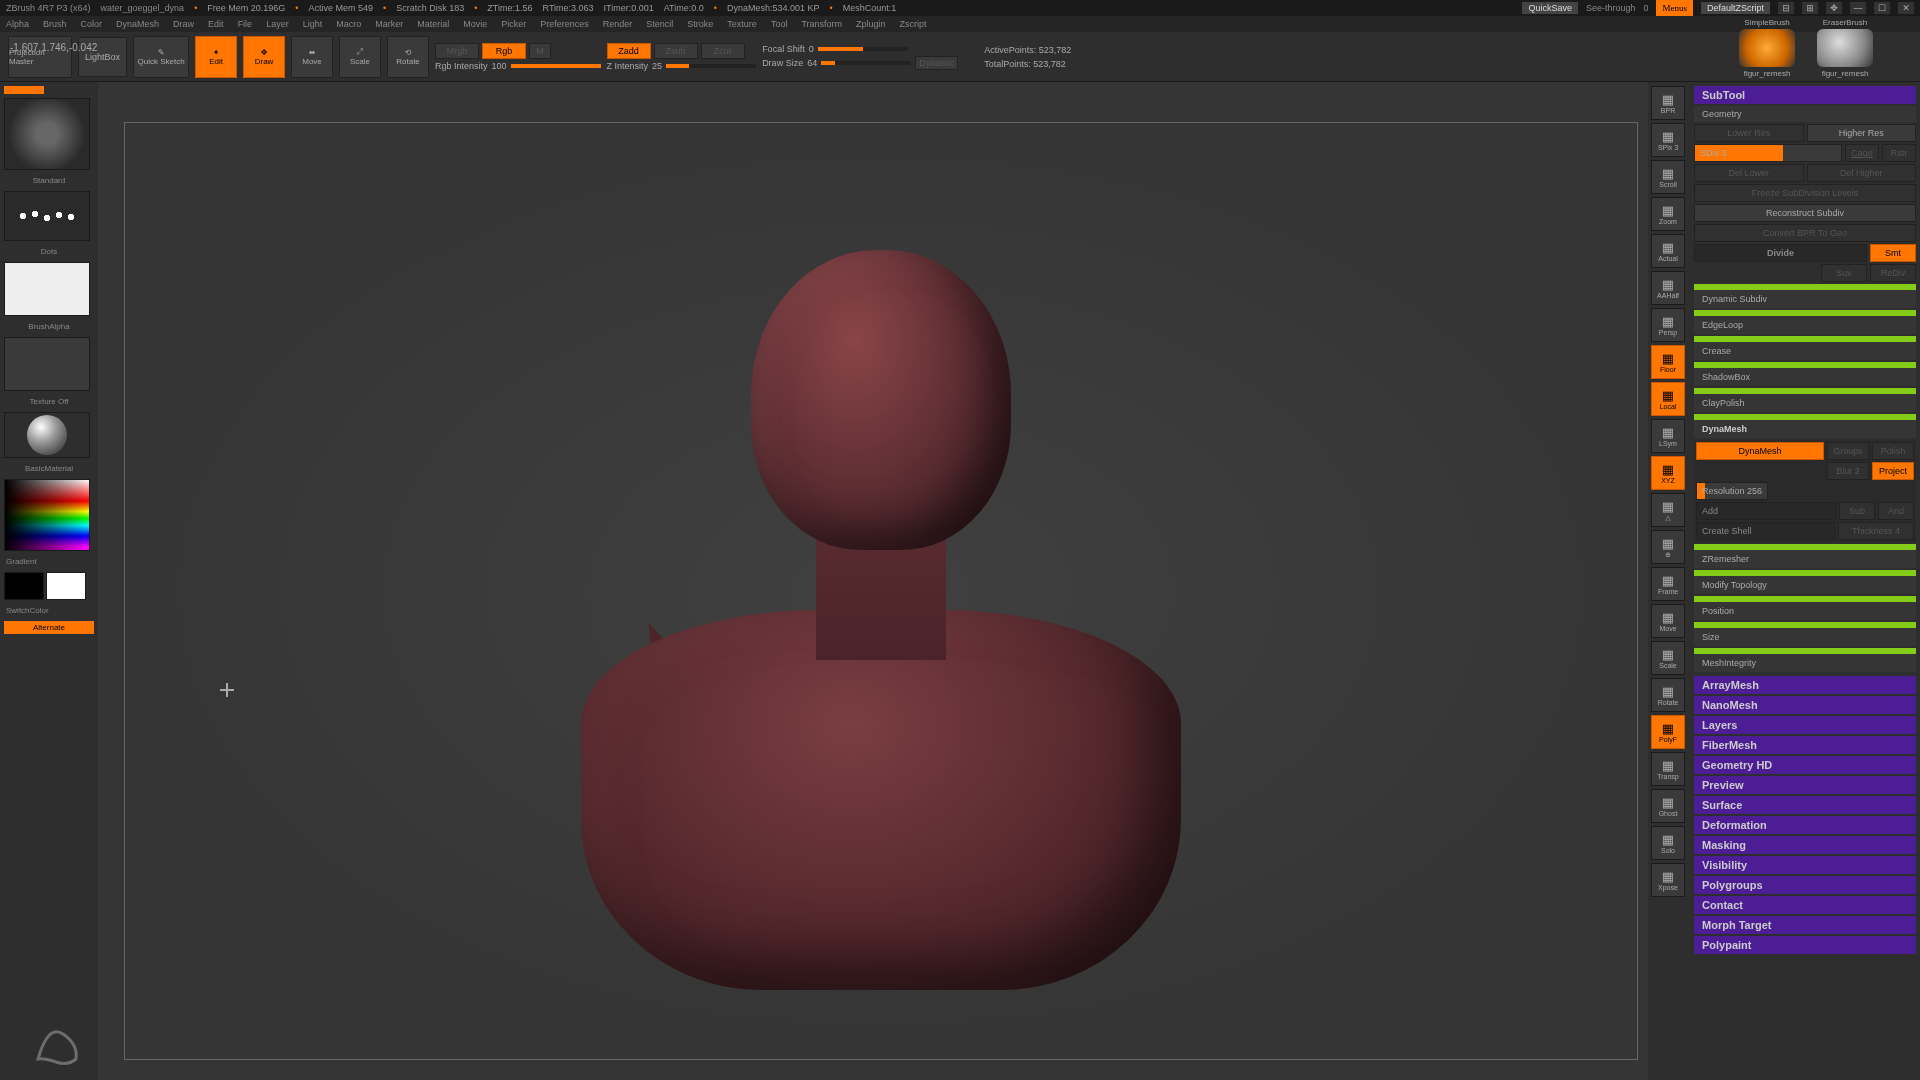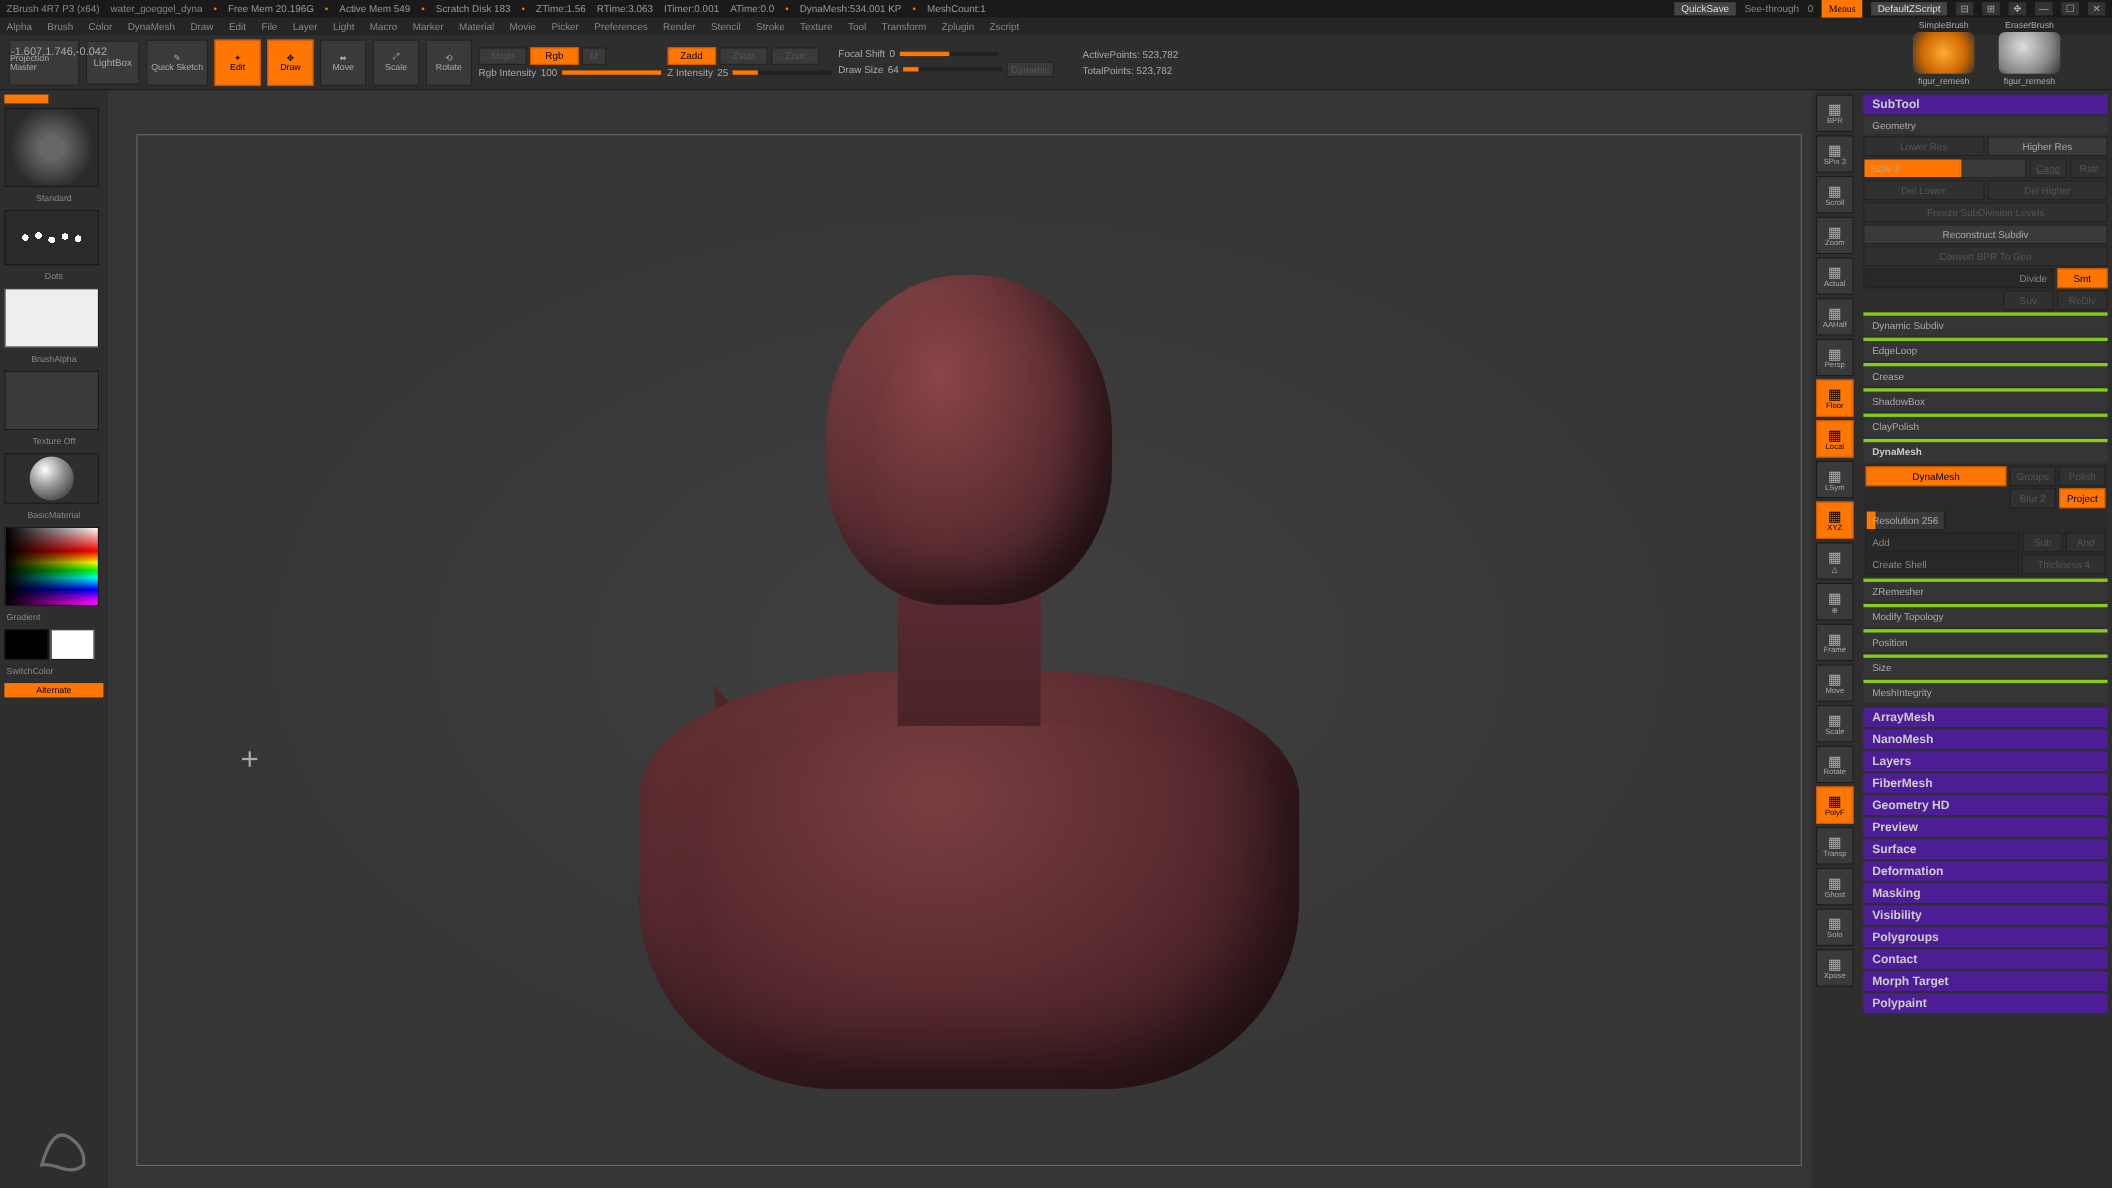--- a/index.html
+++ b/index.html
@@ -85,21 +85,21 @@
 .section-hdr { background: #4c1d95; color: #ccc; padding: 3px 8px; font-size: 11px; font-weight: bold; }
 .section-sub { background: #353535; color: #aaa; padding: 3px 8px; font-size: 9px; }
 .row { display: flex; gap: 3px; }
 .row .cell { flex: 1; background: #3a3a3a; padding: 3px 5px; text-align: center; border: 1px solid #222; }
 .row .cell.orange { background: #ff7700; color: #000; border-color: #cc5500; }
 .row .cell.dim { color: #555; background: #303030; }
 .row .cell.dark { background: #282828; color: #888; }
 .slider-cell { background: #3a3a3a; padding: 3px 5px; position: relative; border: 1px solid #222; }
 .slider-cell .bar { position: absolute; left: 0; top: 0; bottom: 0; background: #ff7700; }
 .slider-cell span { position: relative; }
-.expand-item { background: #353535; padding: 4px 8px; color: #aaa; border-top: 3px solid #84cc16; }
+.expand-item { background: #353535; padding: 4px 8px; color: #aaa; border-top: 6px solid #84cc16; }
 .expand-item.strong { font-weight: bold; color: #ccc; }
 .expand-sub { padding: 2px; background: #2a2a2a; display: flex; flex-direction: column; gap: 2px; }
 
 
 .tr-brushes { position: absolute; top: 18px; right: 4px; width: 220px; display: flex; gap: 6px; justify-content: center; z-index: 5; }
 </style>
 </head>
 <body>
 
 <div class="title-bar">
@@ -419,21 +419,21 @@
     <div class="row">
         <div class="cell dim">Freeze SubDivision Levels</div>
       </div>
     <div class="row">
         <div class="cell">Reconstruct Subdiv</div>
       </div>
     <div class="row">
         <div class="cell dim">Convert BPR To Geo</div>
       </div>
     <div class="row">
-      <div class="cell dark" style="flex:2;text-align:right;">Divide</div>
+      <div class="cell dark" style="flex:2;text-align:center;font-weight:bold;">Divide</div>
       <div class="cell orange" style="flex:0 0 46px;">Smt</div>
     </div>
     <div class="row" style="justify-content:flex-end;">
       <div class="cell dim" style="flex:0 0 46px;">Suv</div>
       <div class="cell dim" style="flex:0 0 46px;">ReDiv</div>
     </div>
 
     <div class="expand-item">Dynamic Subdiv</div>
     <div class="expand-item">EdgeLoop</div>
     <div class="expand-item">Crease</div>

